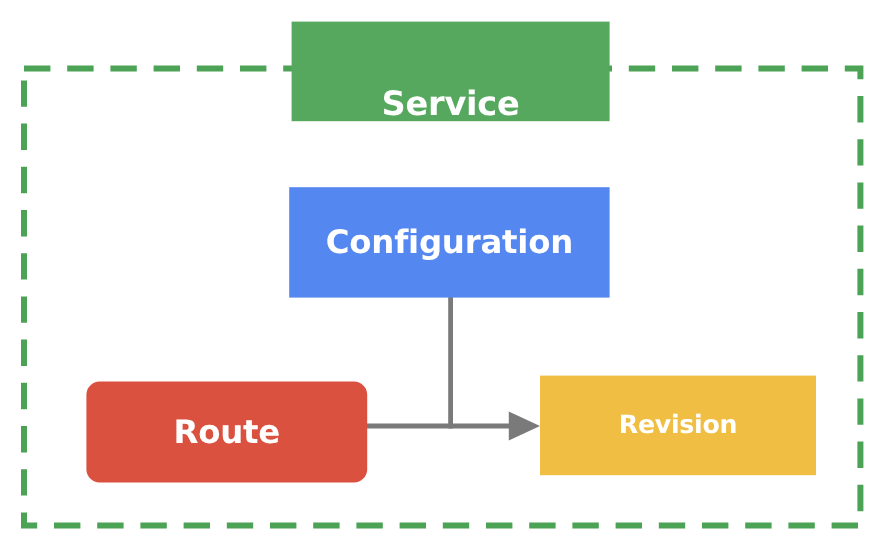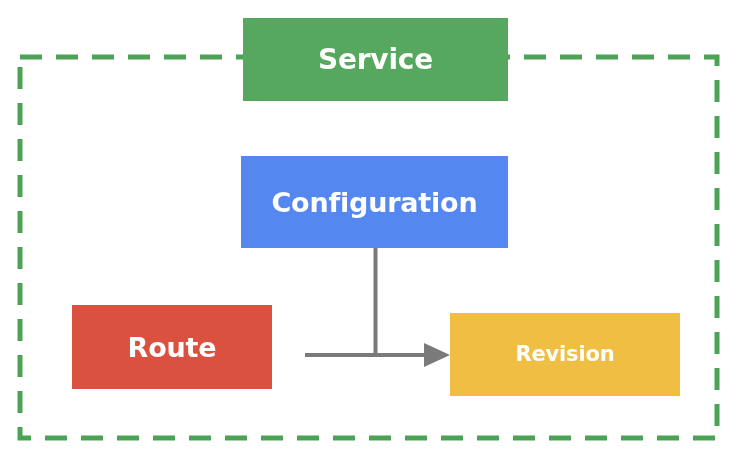--- a/index.html
+++ b/index.html
@@ -37,23 +37,23 @@
     color: #ffffff;
     font-family: "DejaVu Sans", "Liberation Sans", sans-serif;
     font-weight: bold;
     font-size: 27px;
     line-height: 1;
     letter-spacing: -0.2px;
     white-space: nowrap;
     user-select: none;
   }
   
-  #node-service  { left: 243px; top: 18px;  width: 265px; height: 83px; }
+  #node-service  { left: 243px; top: 18px;  width: 265px; height: 83px; align-items: flex-end; }
   #node-config   { left: 241px; top: 156px; width: 267px; height: 92px; }
-  #node-route    { left: 72px;  top: 305px; width: 200px; height: 84px; }
+  #node-route    { left: 72px;  top: 318px; width: 234px; height: 84px; border-radius: 11px; }
   #node-revision { left: 450px; top: 313px; width: 230px; height: 83px; }
 
   #node-service .node-label  { font-size: 28px; }
   #node-config .node-label   { font-size: 27px; }
   #node-route .node-label    { font-size: 27px; }
   #node-revision .node-label { font-size: 21px; }
 </style>
 </head>
 <body>
 

